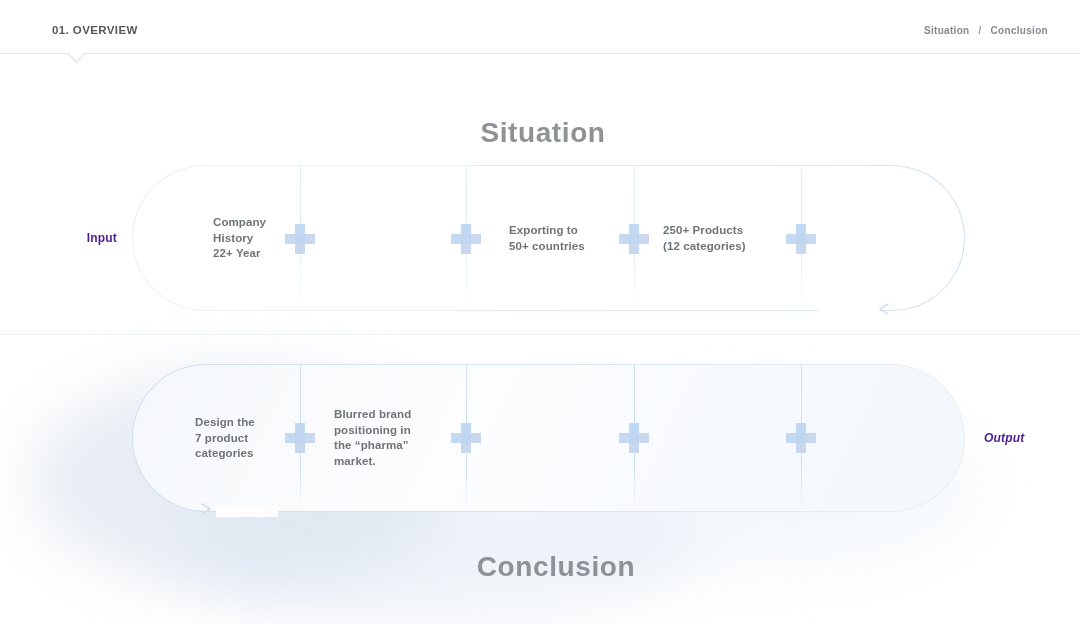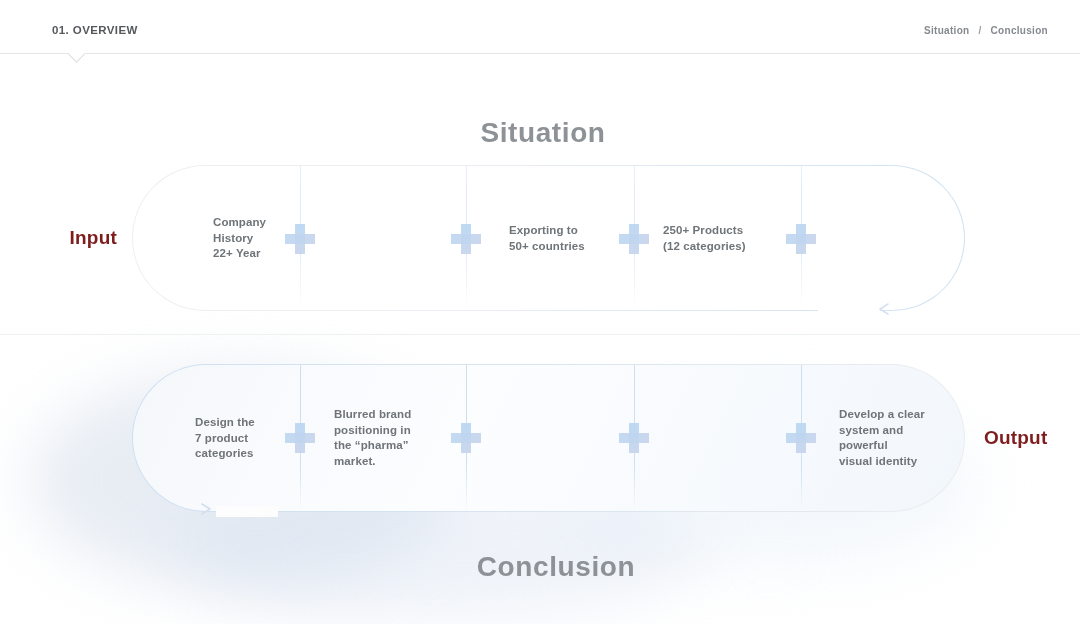--- a/index.html
+++ b/index.html
@@ -56,24 +56,24 @@
 
   .cell-text { position:absolute; top:50%; transform:translateY(-50%); white-space:pre-line;
                font-size:11.5px; font-weight:700; line-height:15.5px; color:#6f7478;
                letter-spacing:.1px; z-index:2; }
   .pill-top    .c1{left:80px}  .pill-top    .c2{left:201px} .pill-top    .c3{left:376px}
   .pill-top    .c4{left:530px} .pill-top    .c5{left:701px}
   .pill-bottom .c1{left:62px}  .pill-bottom .c2{left:201px} .pill-bottom .c3{left:376px}
   .pill-bottom .c4{left:533px} .pill-bottom .c5{left:706px}
 
   
-  .side-label { position:absolute; display:flex; align-items:center; font-size:19px;
-                font-weight:600; color:#7f1d1d; letter-spacing:.2px; z-index:2; }
+  .side-label { position:absolute; display:flex; align-items:center; font-size:12px;
+                font-weight:600; color:#4c1d95; letter-spacing:.2px; z-index:2; }
   .label-input  { left:60px;  top:165px; height:146px; width:57px; justify-content:flex-end; }
-  .label-output { left:984px; top:364px; height:148px; }
+  .label-output { left:984px; top:364px; height:148px;font-style:italic; }
 
   
   .gap { position:absolute; background:#fff; z-index:2; }
   .gap-top    { left:818px; top:305px; width:62px; height:11px; }
   .gap-bottom { left:216px; top:506px; width:62px; height:11px; background:#fdfdfe; }
   .flow-arrow { position:absolute; z-index:3; }
   .arrow-top    { left:876px; top:302px; }
   .arrow-bottom { left:198px; top:502px; }
 
   
@@ -139,24 +139,20 @@
       <div class="plus p2"></div>
       <div class="plus p3"></div>
       <div class="plus p4"></div>
       <div class="cell-text c1">Design the
 7 product
 categories</div>
       <div class="cell-text c2">Blurred brand
 positioning in
 the “pharma”
 market.</div>
-      <div class="cell-text c5">Develop a clear
-system and
-powerful
-visual identity</div>
     </div>
   </div>
   <div class="gap gap-bottom"></div>
   <svg class="flow-arrow arrow-bottom" width="16" height="14" viewBox="0 0 16 14">
     <path d="M4 2 L12 7 L4 12" fill="none" stroke="#d3dfee" stroke-width="1.6" stroke-linecap="round" stroke-linejoin="round"></path>
   </svg>
 
   <div class="side-label label-output">Output</div>
 
   <div class="title title-conclusion">Conclusion</div>

